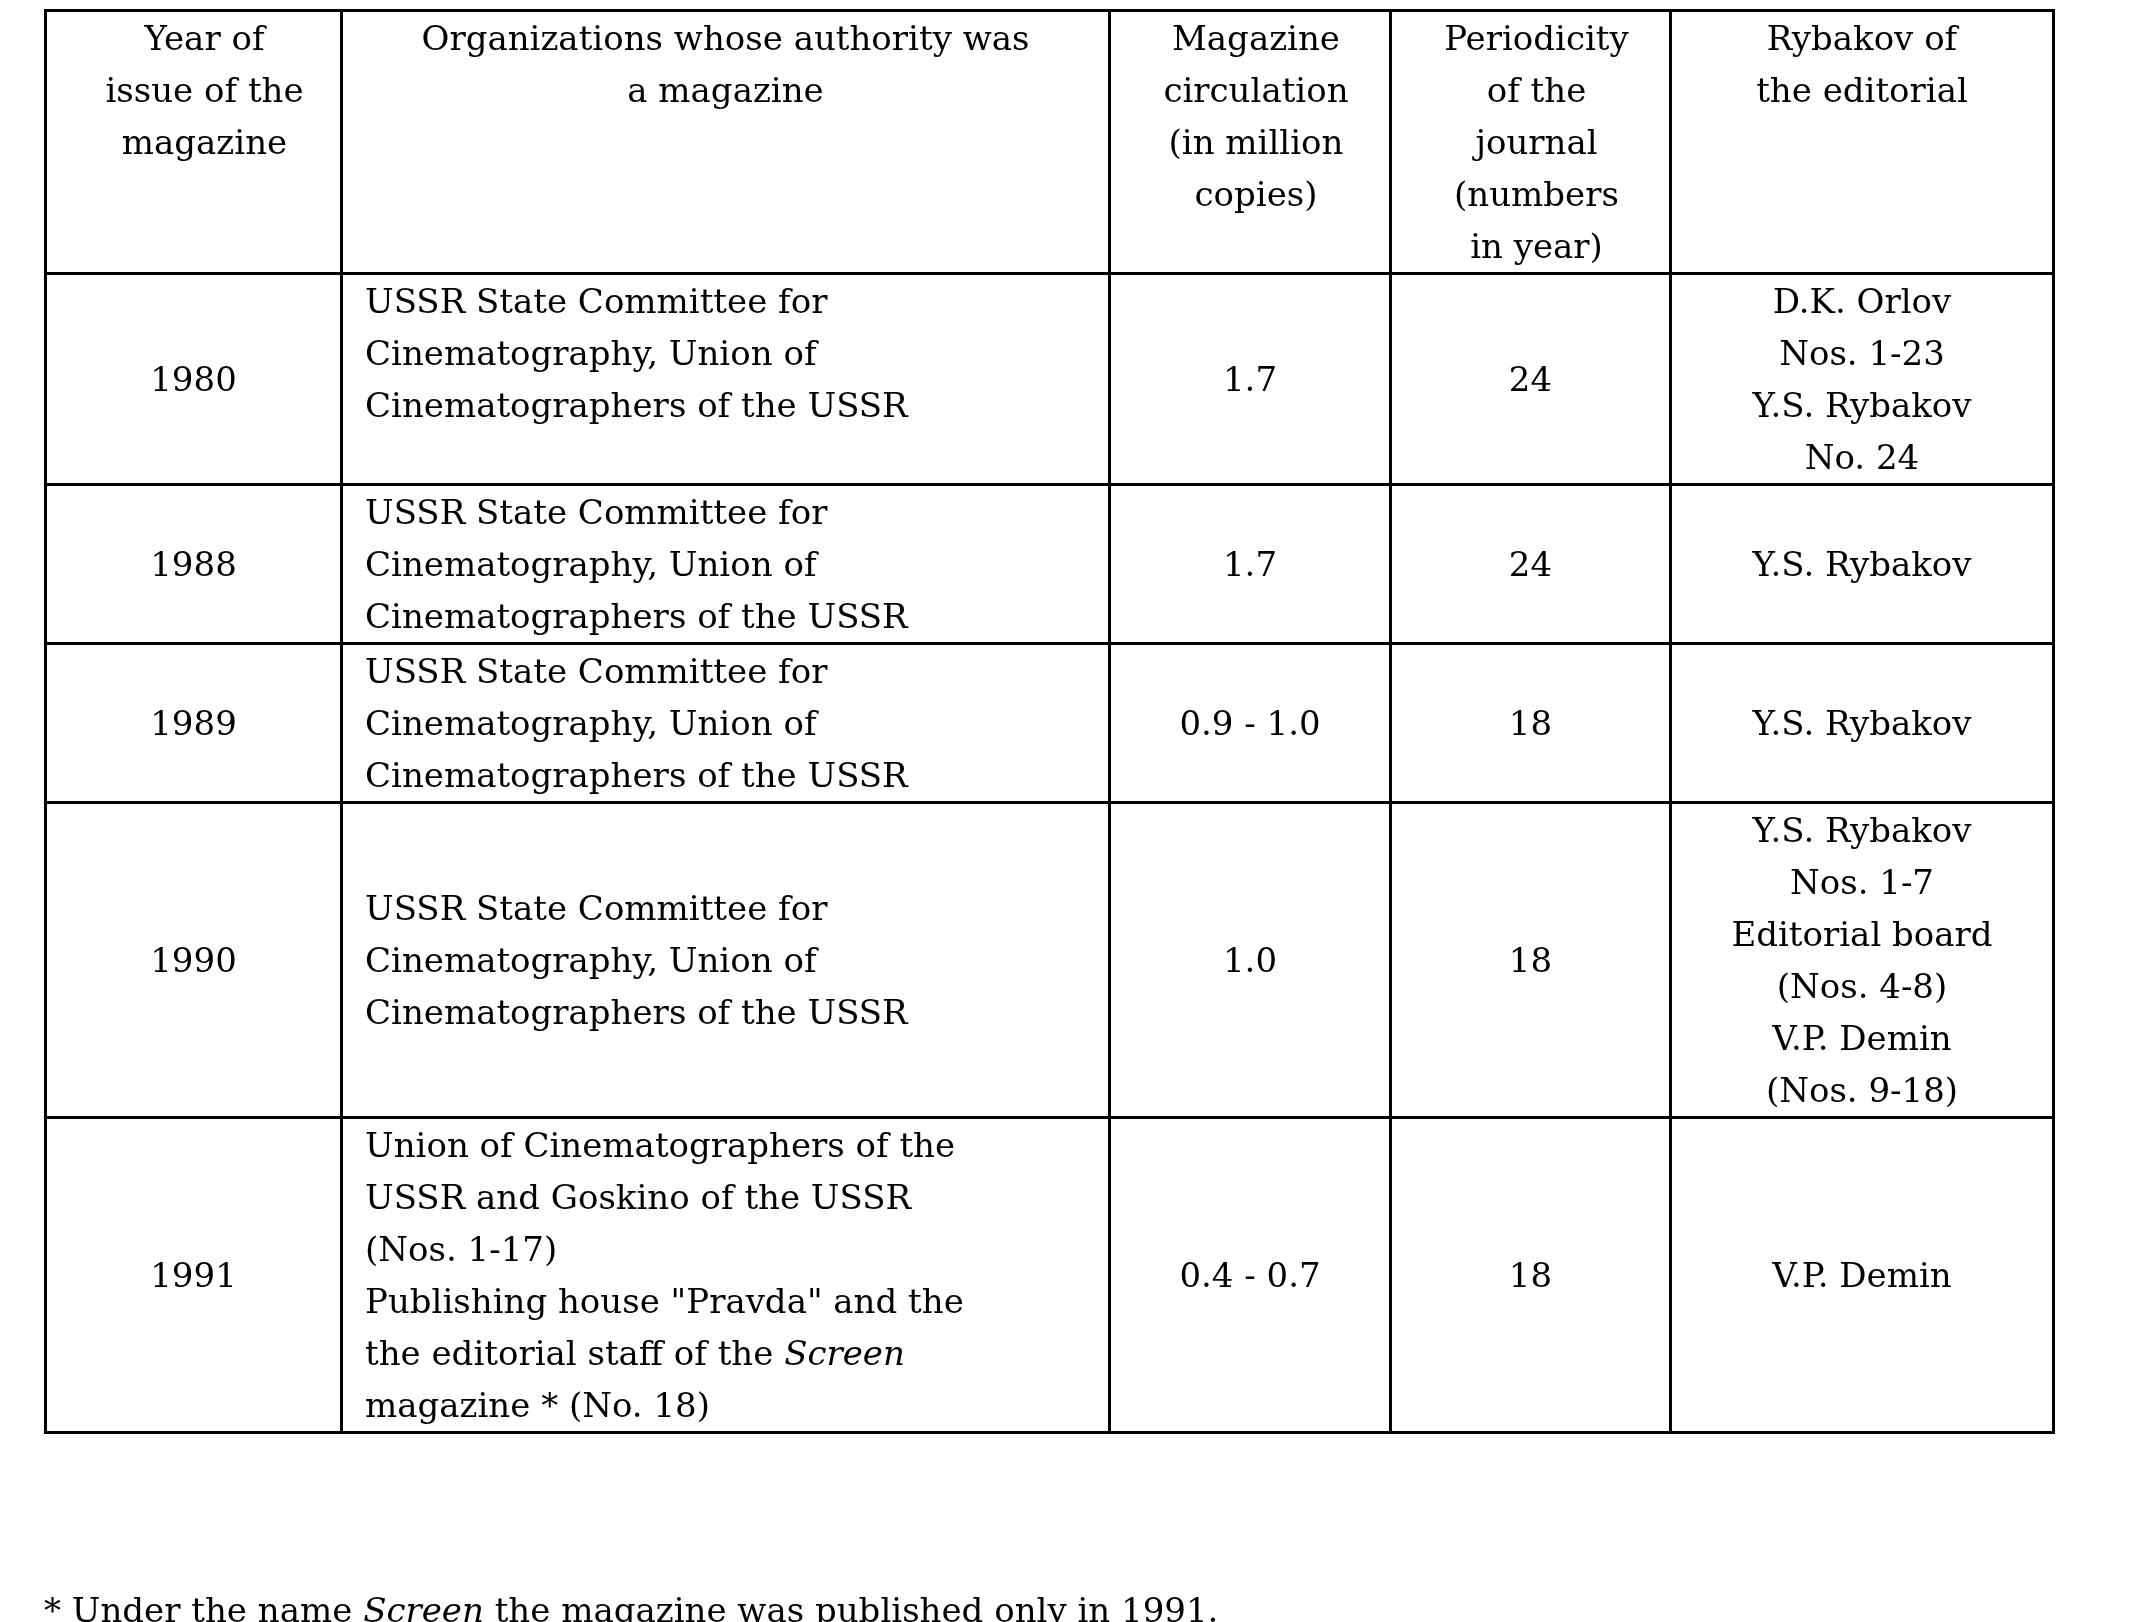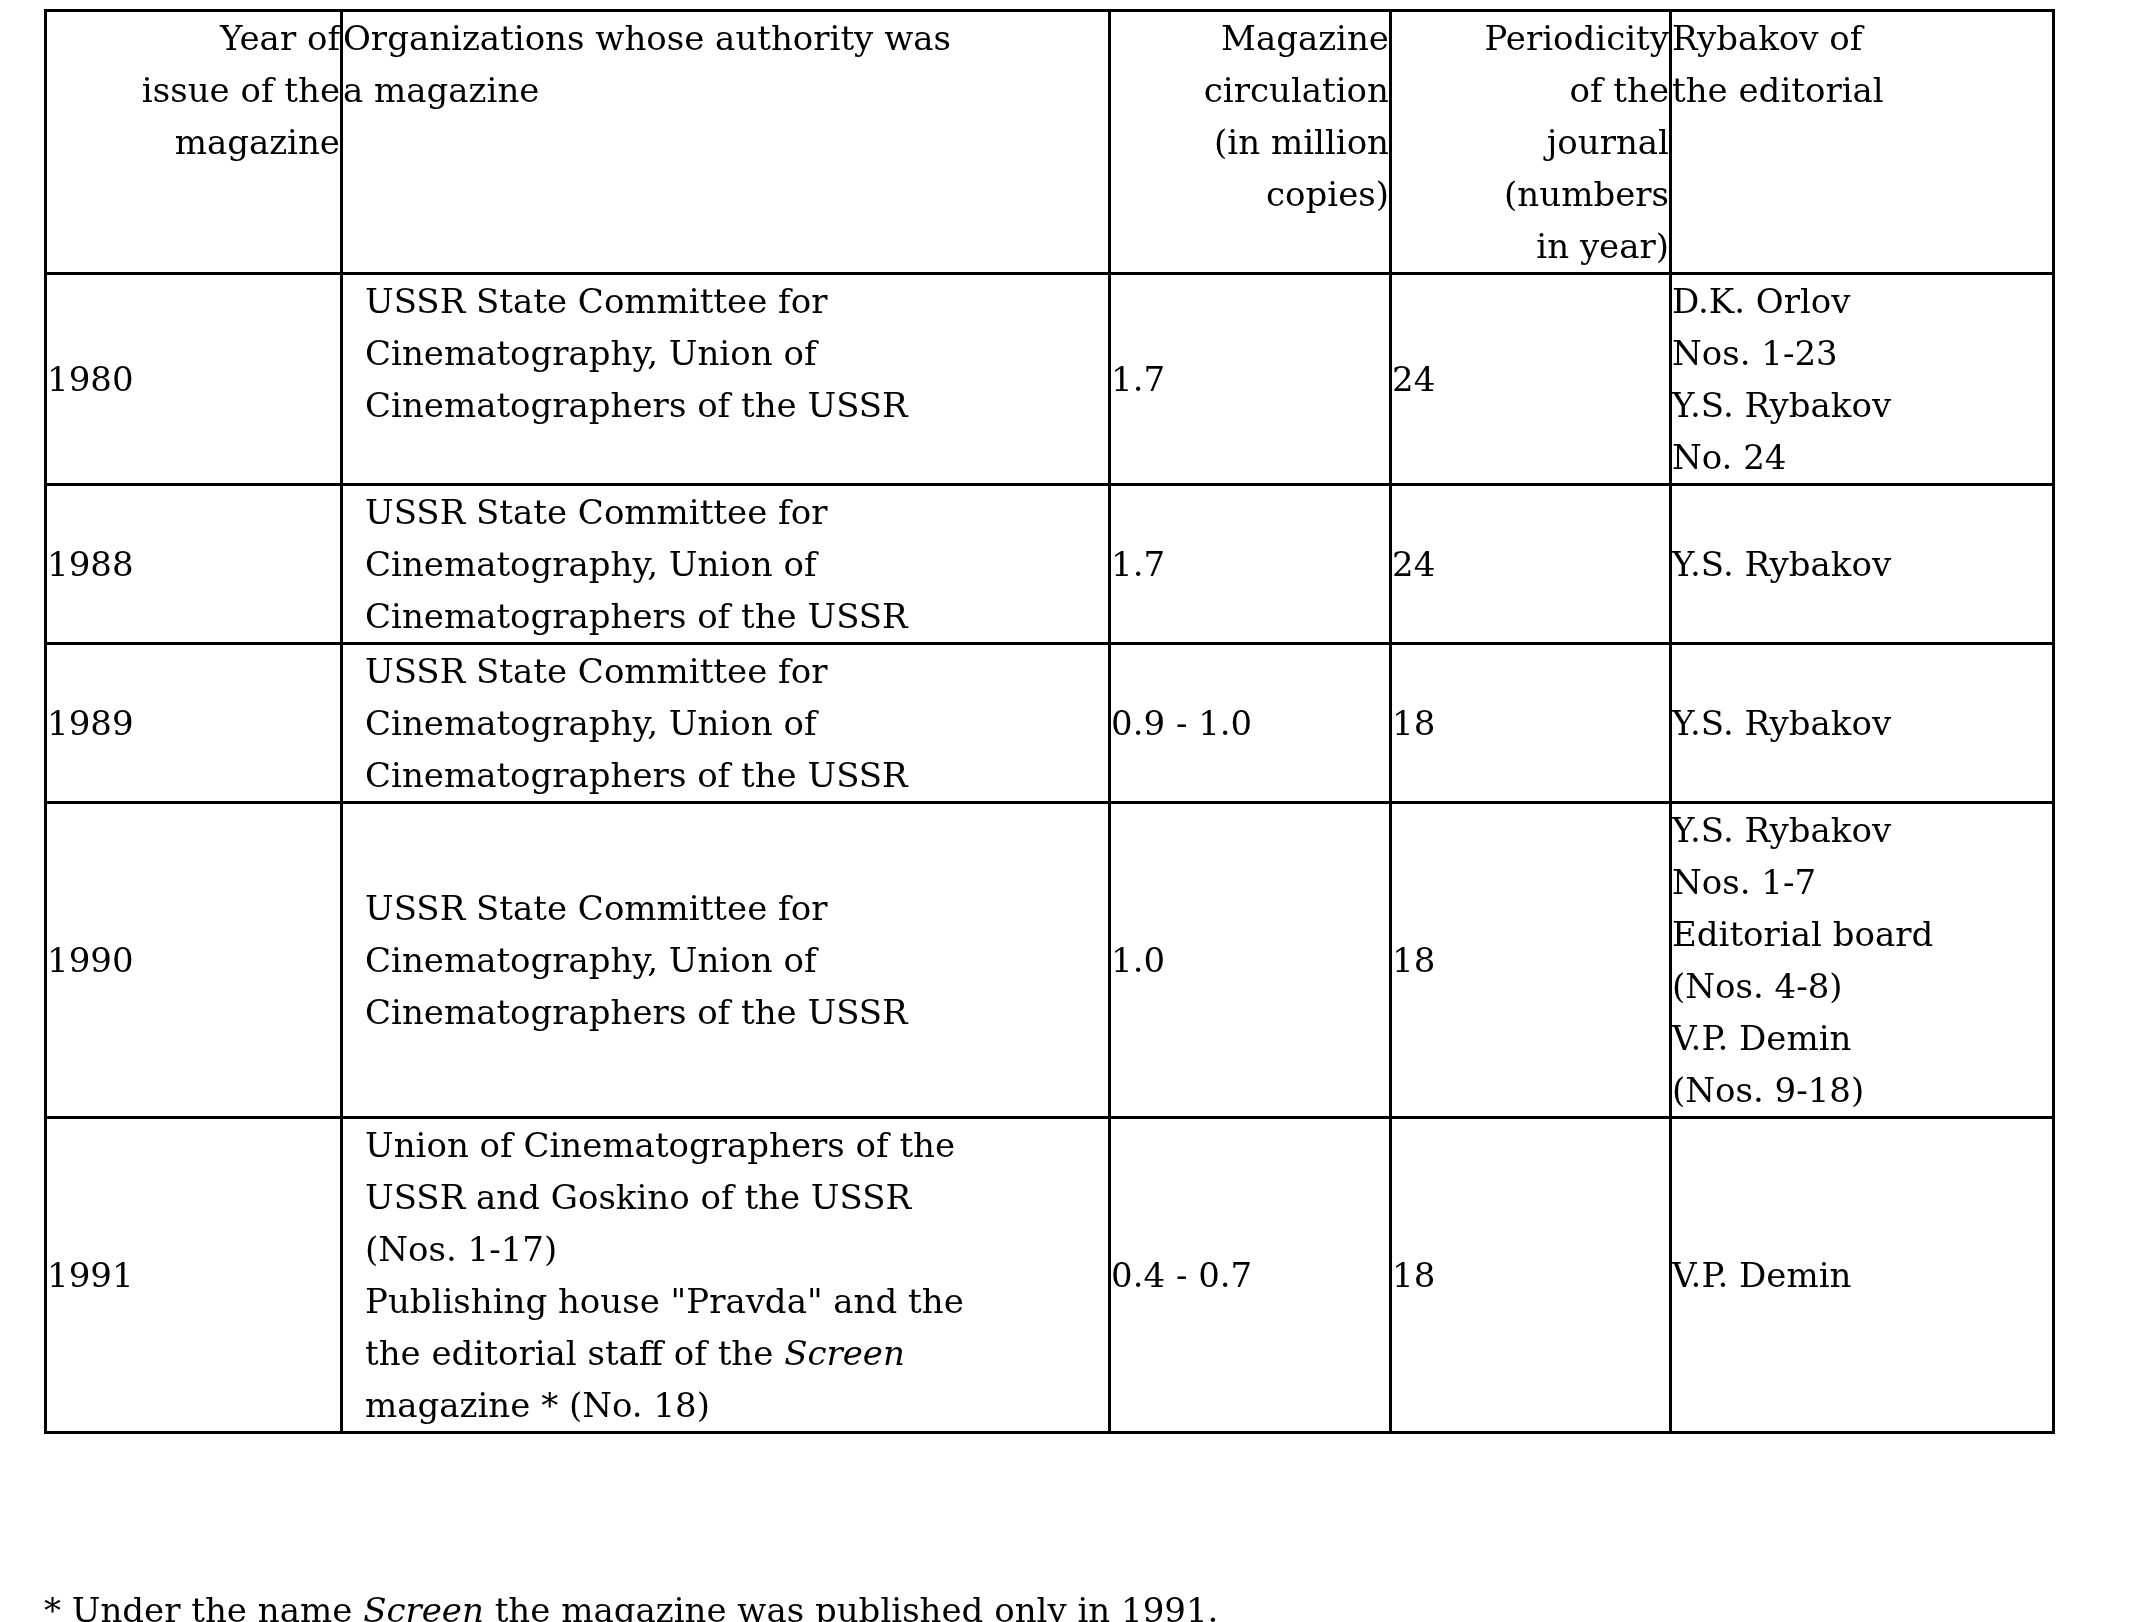--- a/index.html
+++ b/index.html
@@ -5,23 +5,23 @@
   html, body { margin:0; padding:0; background:#ffffff; }
   body { width:2146px; height:1622px; overflow:hidden; position:relative;
          font-family:"DejaVu Serif", serif; color:#000; }
   .tbl { position:absolute; left:44px; top:9px; border-collapse:collapse;
          table-layout:fixed; width:2008px; }
   .tbl td { border:3px solid #000; padding:0; vertical-align:middle;
             font-size:34px; line-height:52px; }
   .tbl td.hd { vertical-align:top; }
   .c1 { width:296px; } .c2 { width:768px; } .c3 { width:281px; }
   .c4 { width:280px; } .c5 { width:383px; }
-  .lft { text-align:right; padding-left:22px !important; }
+  .lft { text-align:center; padding-left:22px !important; }
   .org { text-align:left; padding-left:22px !important; }
-  .ctr { }
+  .ctr { text-align:center; }
   .line { display:block; white-space:nowrap; }
   .hdr-row td { height:254px; }
   .r1986 td { height:207px; }
   .r1987 td { height:152px; }
   .r1988 td { height:153px; }
   .r1989 td { height:154px; }
   .r1990 td { height:310px; }
   .r1991 td { height:308px; }
   .footnote { position:absolute; left:44px; top:1584px; font-size:34px;
               line-height:52px; white-space:nowrap; }

